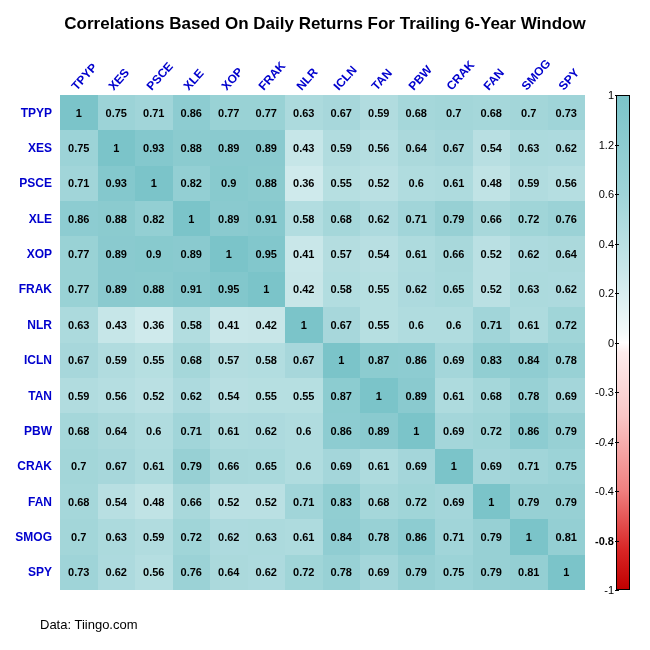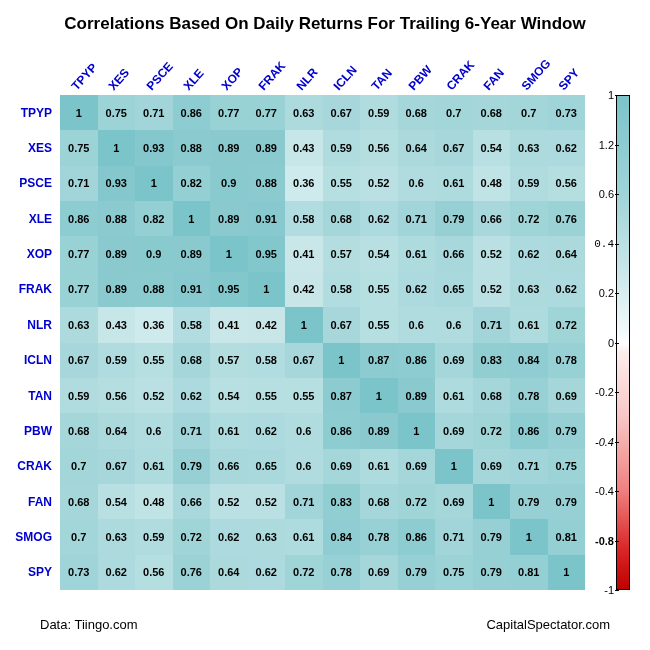--- a/index.html
+++ b/index.html
@@ -402,26 +402,25 @@
       <div class="cell" style="background: rgb(148, 207, 211);">0.81</div>
       <div class="cell" style="background: rgb(123, 196, 201);">1</div>
     </div>
 </div>
 
 <div class="colorbar"></div>
 <div class="cb-ticks" id="cb-ticks">
     <div class="cb-tick" style="top: 0%;">1</div>
     <div class="cb-tick" style="top: 10%;">1.2</div>
     <div class="cb-tick" style="top: 20%;">0.6</div>
-    <div class="cb-tick" style="top: 30%; font-family: Liberation Mono, monospace;">0.4</div>
+    <div class="cb-tick" style="top: 30%;">0.4</div>
     <div class="cb-tick" style="top: 40%;">0.2</div>
     <div class="cb-tick" style="top: 50%;">0</div>
-    <div class="cb-tick" style="top: 60%;">-0.2</div>
+    <div class="cb-tick" style="top: 60%;">-0.3</div>
     <div class="cb-tick" style="top: 70%; font-style: italic;">-0.4</div>
     <div class="cb-tick" style="top: 80%;">-0.4</div>
     <div class="cb-tick" style="top: 90%; font-weight: bold;">-0.8</div>
     <div class="cb-tick" style="top: 100%;">-1</div>
   </div>
 
 <div class="footer">
   <span>Data: Tiingo.com</span>
-  <span>CapitalSpectator.com</span>
 </div>
 
 </body></html>

